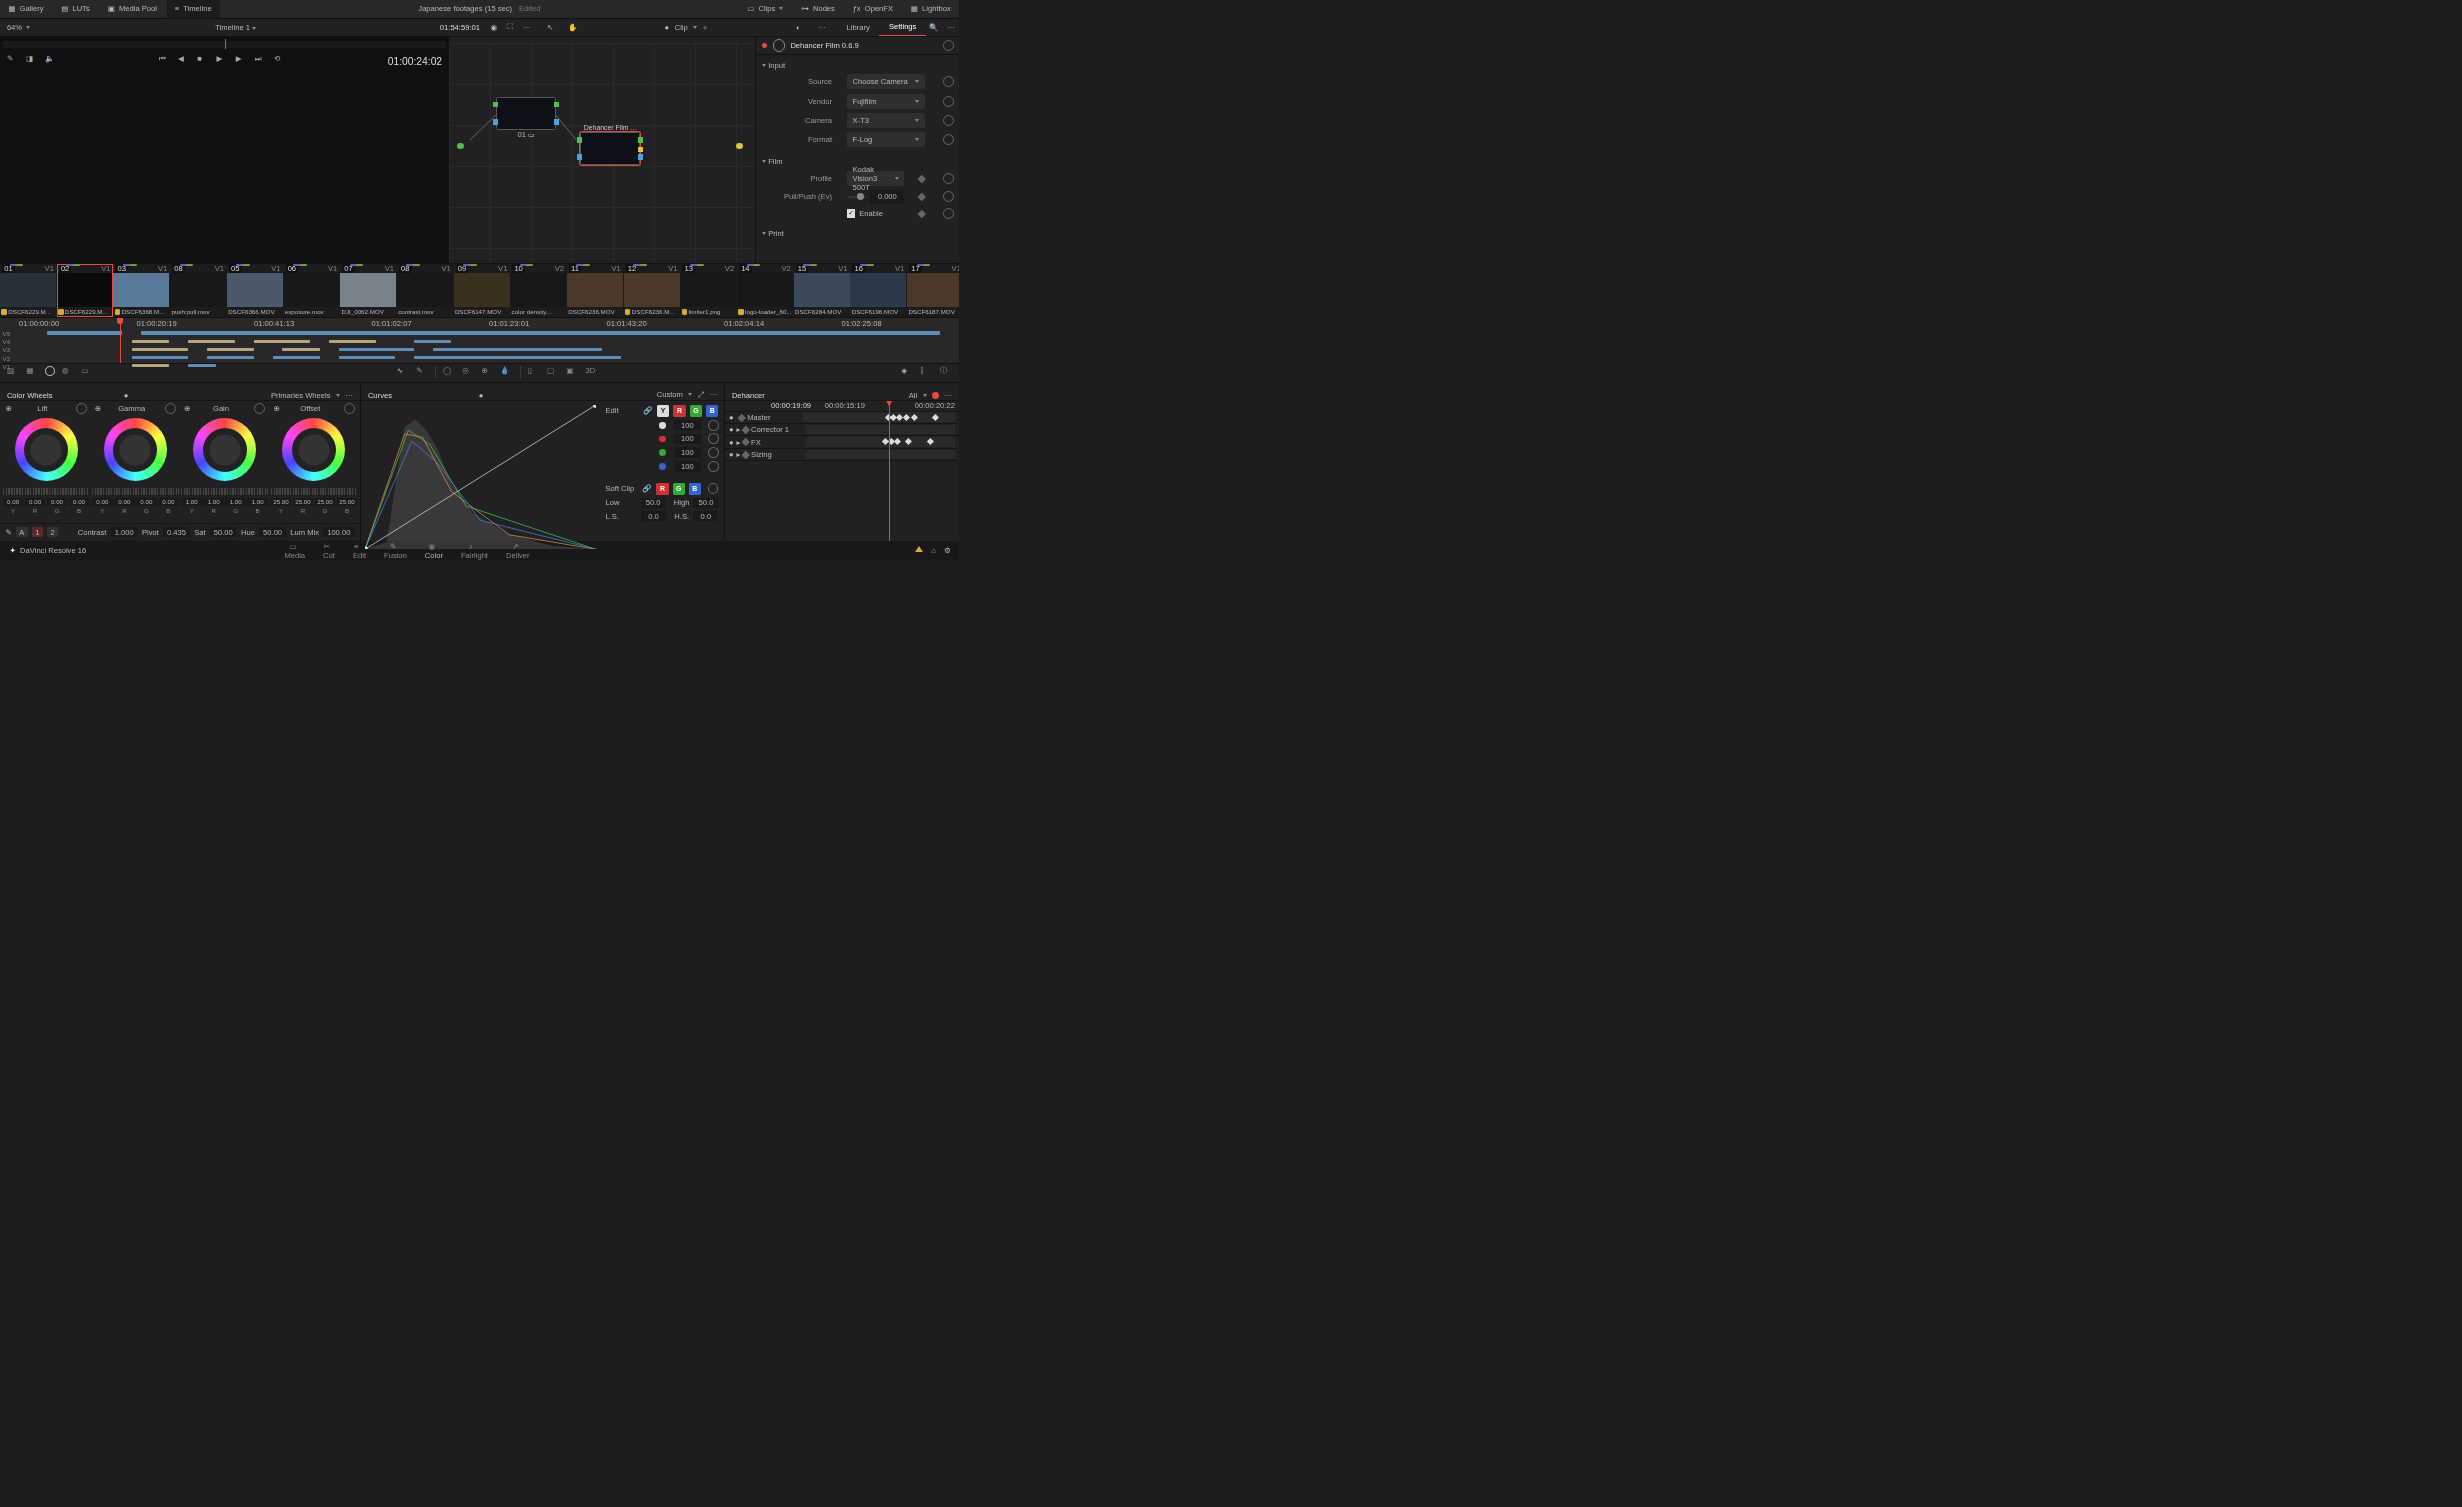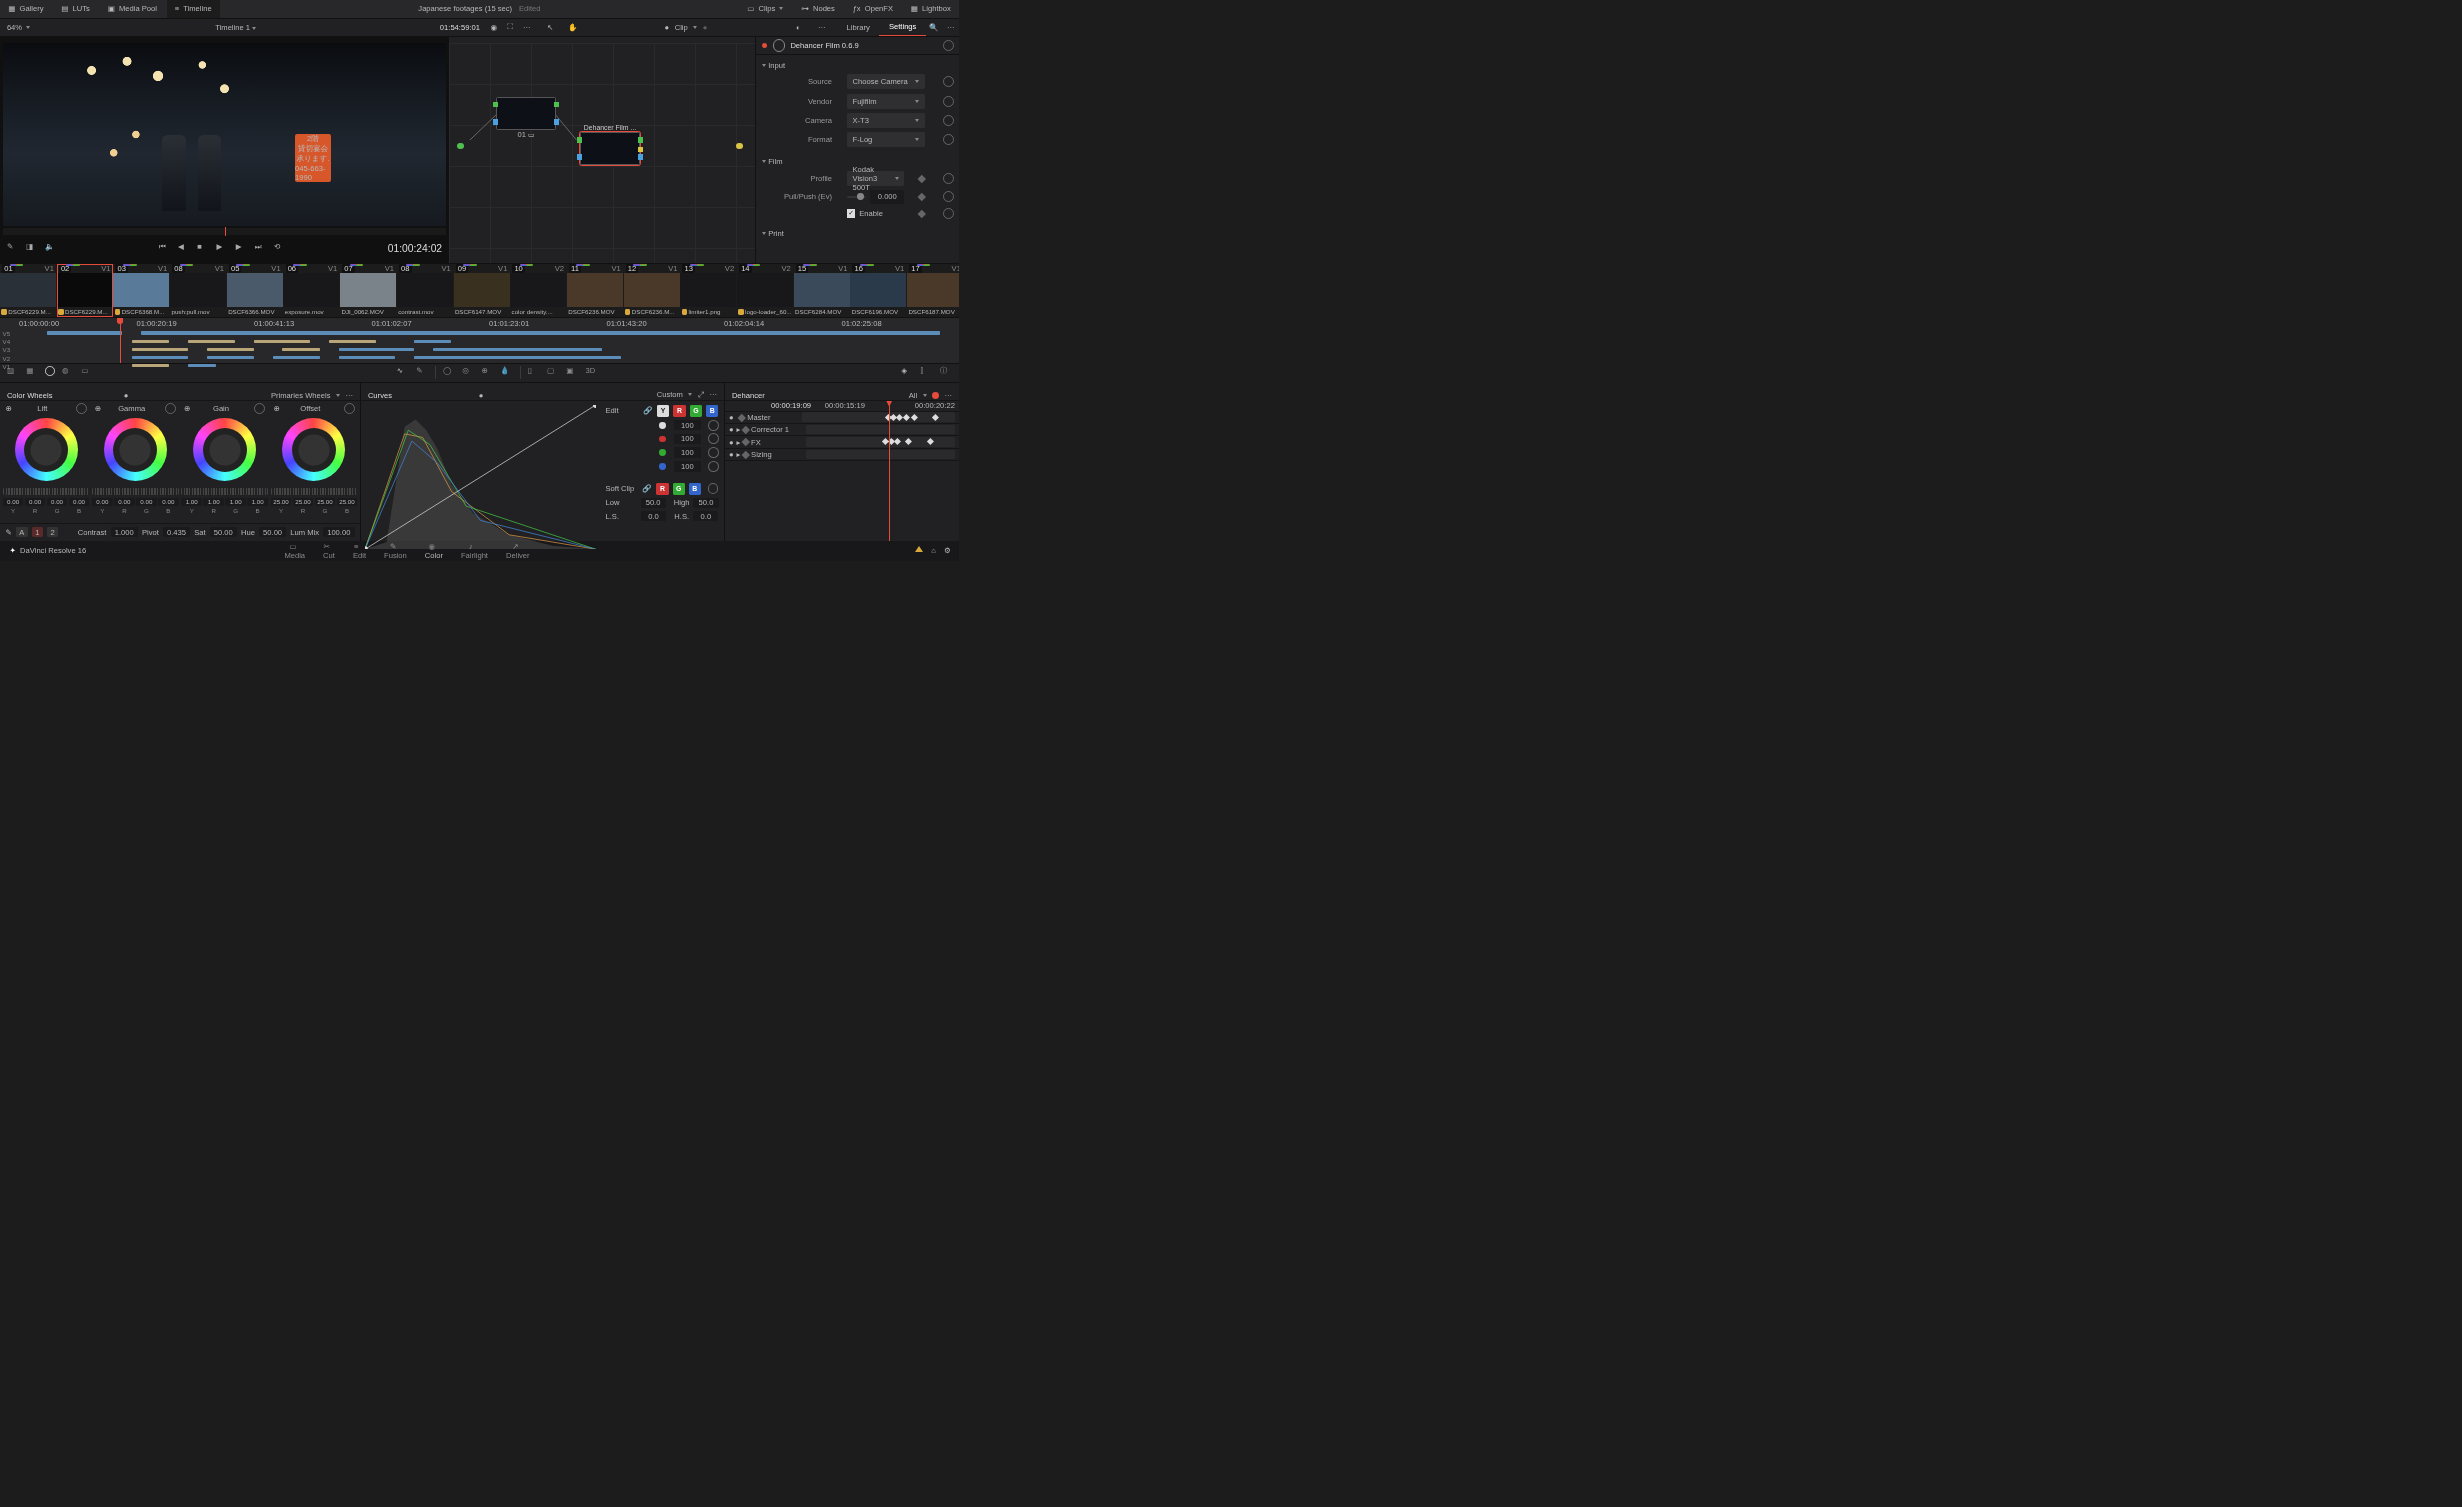--- a/index.html
+++ b/index.html
@@ -231,30 +231,20 @@
     <div class="rtab">Library</div>
     <div class="rtab active">Settings</div>
     <div class="icon-btn">🔍</div>
     <div class="icon-btn">⋯</div>
   </div>
 </div>
 
 <div class="row2">
   <div class="viewer">
     <div style="height:4.1px"></div>
-    <div class="img">
-      <div class="sign">
-          <span>2階</span>
-          <span>貸切宴会</span>
-          <span>承ります.</span>
-          <span>045-663-1990</span>
-        </div>
-      <div class="man m1"></div>
-      <div class="man m2"></div>
-    </div>
     <div class="scrub"></div>
     <div class="transport">
       <div class="btn-ic">✎</div>
       <div class="btn-ic">◨</div>
       <div class="btn-ic">🔈</div>
       <div class="spacer"></div>
       <div class="btn-ic">⏮</div>
       <div class="btn-ic">◀</div>
       <div class="btn-ic">■</div>
       <div class="btn-ic">▶</div>

